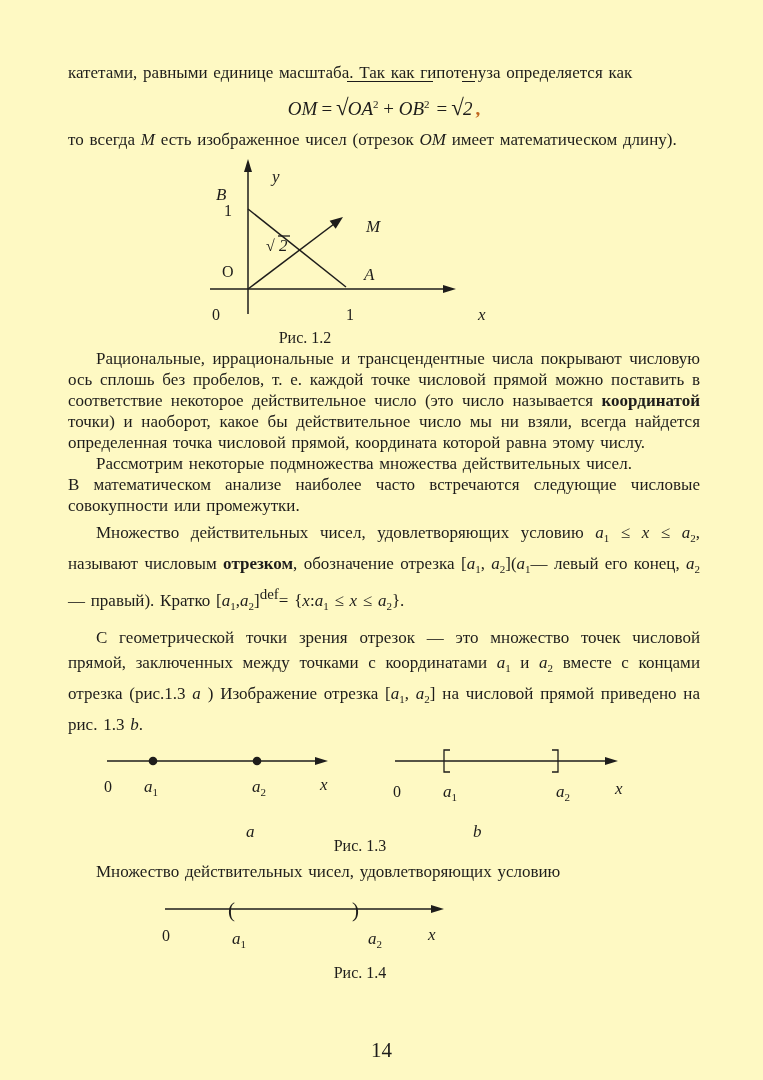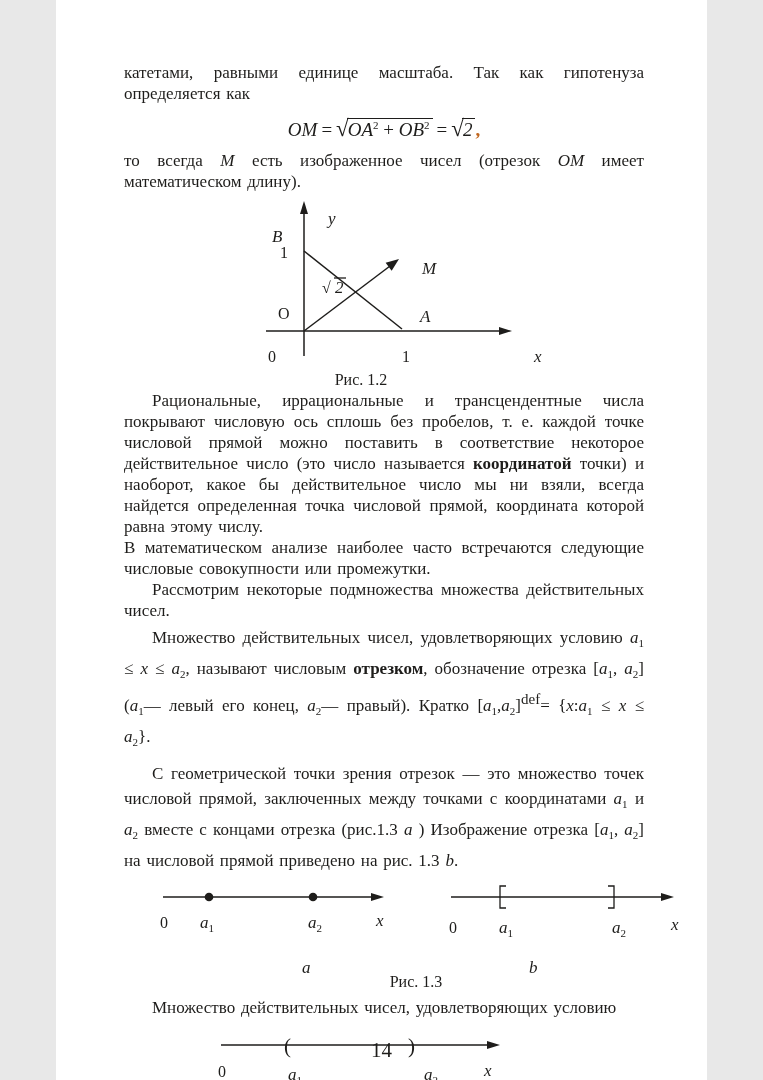--- a/index.html
+++ b/index.html
@@ -1,20 +1,20 @@
 <!DOCTYPE html>
 <html><head>
 <meta charset="utf-8">
 <style>
   html,body{margin:0;padding:0;background:#e8e8e8;}
   .page{
     position:relative;
-    width:651px;height:1080px;
+    width:763px;height:1080px;
     margin:0 auto;
-    background:#ffffff;
+    background:#fef9c3;
     box-sizing:border-box;
     padding:62px 63px 0 68px;
     overflow:hidden;
     font-family:"Liberation Serif", serif;
     color:#1e1d1b;
   }
   .para{
     margin:0;
     font-size:17px;
     line-height:21px;
@@ -31,21 +31,21 @@
   .formula{
     text-align:center;
     font-size:19px;
     margin:6px 0 5px 0;
     line-height:30px;
   }
   .mi{font-style:italic;}
   .mx{font-style:normal;padding:0 4px;}
   .sqrt{display:inline-block;white-space:nowrap;}
   .rsign{font-size:23px;font-style:normal;}
-  .rbar{border-top:1.6px solid #1e1d1b;padding:0 3px 0 1px;margin-left:-2px;}
+  .rbar{border-top:1.6px solid #1e1d1b;padding:16px 3px 0 1px;margin-left:-2px;}
   .msup{font-size:11px;vertical-align:7px;}
   .fcomma{color:#c0651d;font-weight:bold;}
   
   .formula-left{
     margin:10px 0 0 0;
     font-size:18px;
     line-height:24px;
     font-style:normal;
   }
   
@@ -100,22 +100,22 @@
       <text class="it" x="186" y="76">M</text>
       <text class="up" x="32" y="164">0</text>
       <text class="up" x="166" y="164">1</text>
       <text class="it" x="298" y="164">x</text>
       <text class="cap" x="125" y="187" text-anchor="middle">Рис. 1.2</text>
     </svg>
   </figure>
 
   <p class="para indent"><span>Рациональные, иррациональные и трансцендентные  числа  покрывают числовую ось сплошь без пробелов, т. е. каждой точке числовой прямой можно поставить в соответствие некоторое действительное число (это число называется </span><span class="seg-bi">координатой</span><span> точки) и наоборот, какое бы действительное число мы ни взяли, всегда найдется определенная точка числовой прямой, координата которой равна этому числу.</span></p>
 
+  <p class="para indent"><span>Рассмотрим некоторые подмножества множества действительных чисел.</span></p>
   <p class="para"><span>В математическом анализе наиболее часто встречаются следующие числовые совокупности или промежутки.</span></p>
-  <p class="para indent"><span>Рассмотрим некоторые подмножества множества действительных чисел.</span></p>
 
   <p class="para indent math-lh" style="margin-top:4px"><span>Множество действительных чисел, удовлетворяющих условию </span><span class="seg-i">a</span><span class="seg-sub">1</span><span> ≤ </span><span class="seg-i">x</span><span> ≤ </span><span class="seg-i">a</span><span class="seg-sub">2</span><span>, называют числовым </span><span class="seg-bi">отрезком</span><span>, обозначение отрезка [</span><span class="seg-i">a</span><span class="seg-sub">1</span><span>, </span><span class="seg-i">a</span><span class="seg-sub">2</span><span>](</span><span class="seg-i">a</span><span class="seg-sub">1</span><span>— левый его конец, </span><span class="seg-i">a</span><span class="seg-sub">2</span><span>— правый). Кратко  [</span><span class="seg-i">a</span><span class="seg-sub">1</span><span>,</span><span class="seg-i">a</span><span class="seg-sub">2</span><span>]</span><span class="seg-sup">def</span><span>= {</span><span class="seg-i">x</span><span>:</span><span class="seg-i">a</span><span class="seg-sub">1</span><span> ≤ </span><span class="seg-i">x</span><span> ≤ </span><span class="seg-i">a</span><span class="seg-sub">2</span><span>}.</span></p>
 
   <p class="para indent math-lh" style="margin-top:6px"><span>С геометрической точки зрения отрезок — это множество точек числовой прямой, заключенных между точками с координатами </span><span class="seg-i">a</span><span class="seg-sub">1</span><span> и </span><span class="seg-i">a</span><span class="seg-sub">2</span><span> вместе с концами отрезка (рис.1.3 </span><span class="seg-i">a</span><span> ) Изображение отрезка [</span><span class="seg-i">a</span><span class="seg-sub">1</span><span>, </span><span class="seg-i">a</span><span class="seg-sub">2</span><span>] на числовой прямой  приведено  на рис. 1.3 </span><span class="seg-i">b</span><span>.</span></p>
 
   <figure class="fig13wrap">
     <svg width="640" height="108" viewBox="0 0 640 108">
 
       <line class="ln" x1="47" y1="16" x2="258" y2="16"></line>
       <polygon class="fl" points="268,16 255,12 255,20"></polygon>

